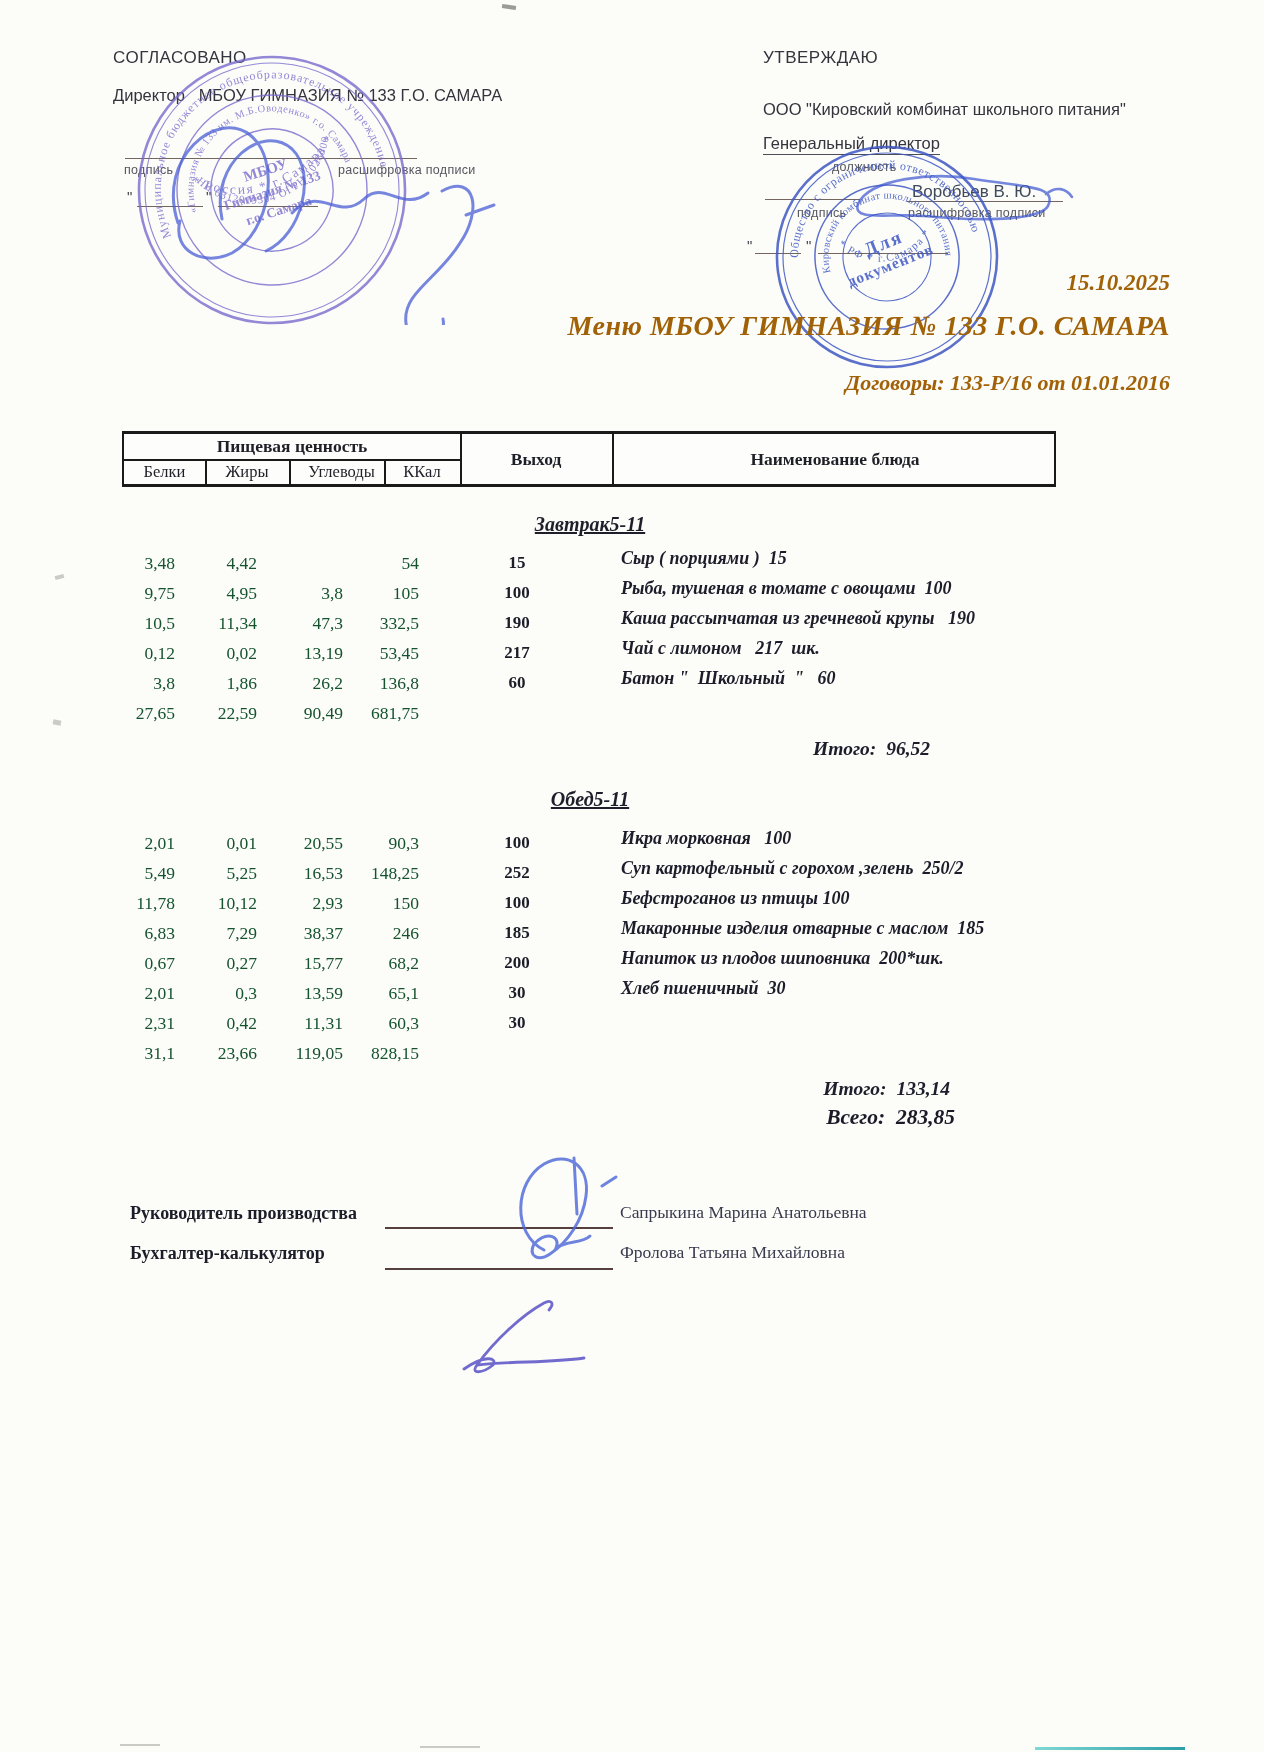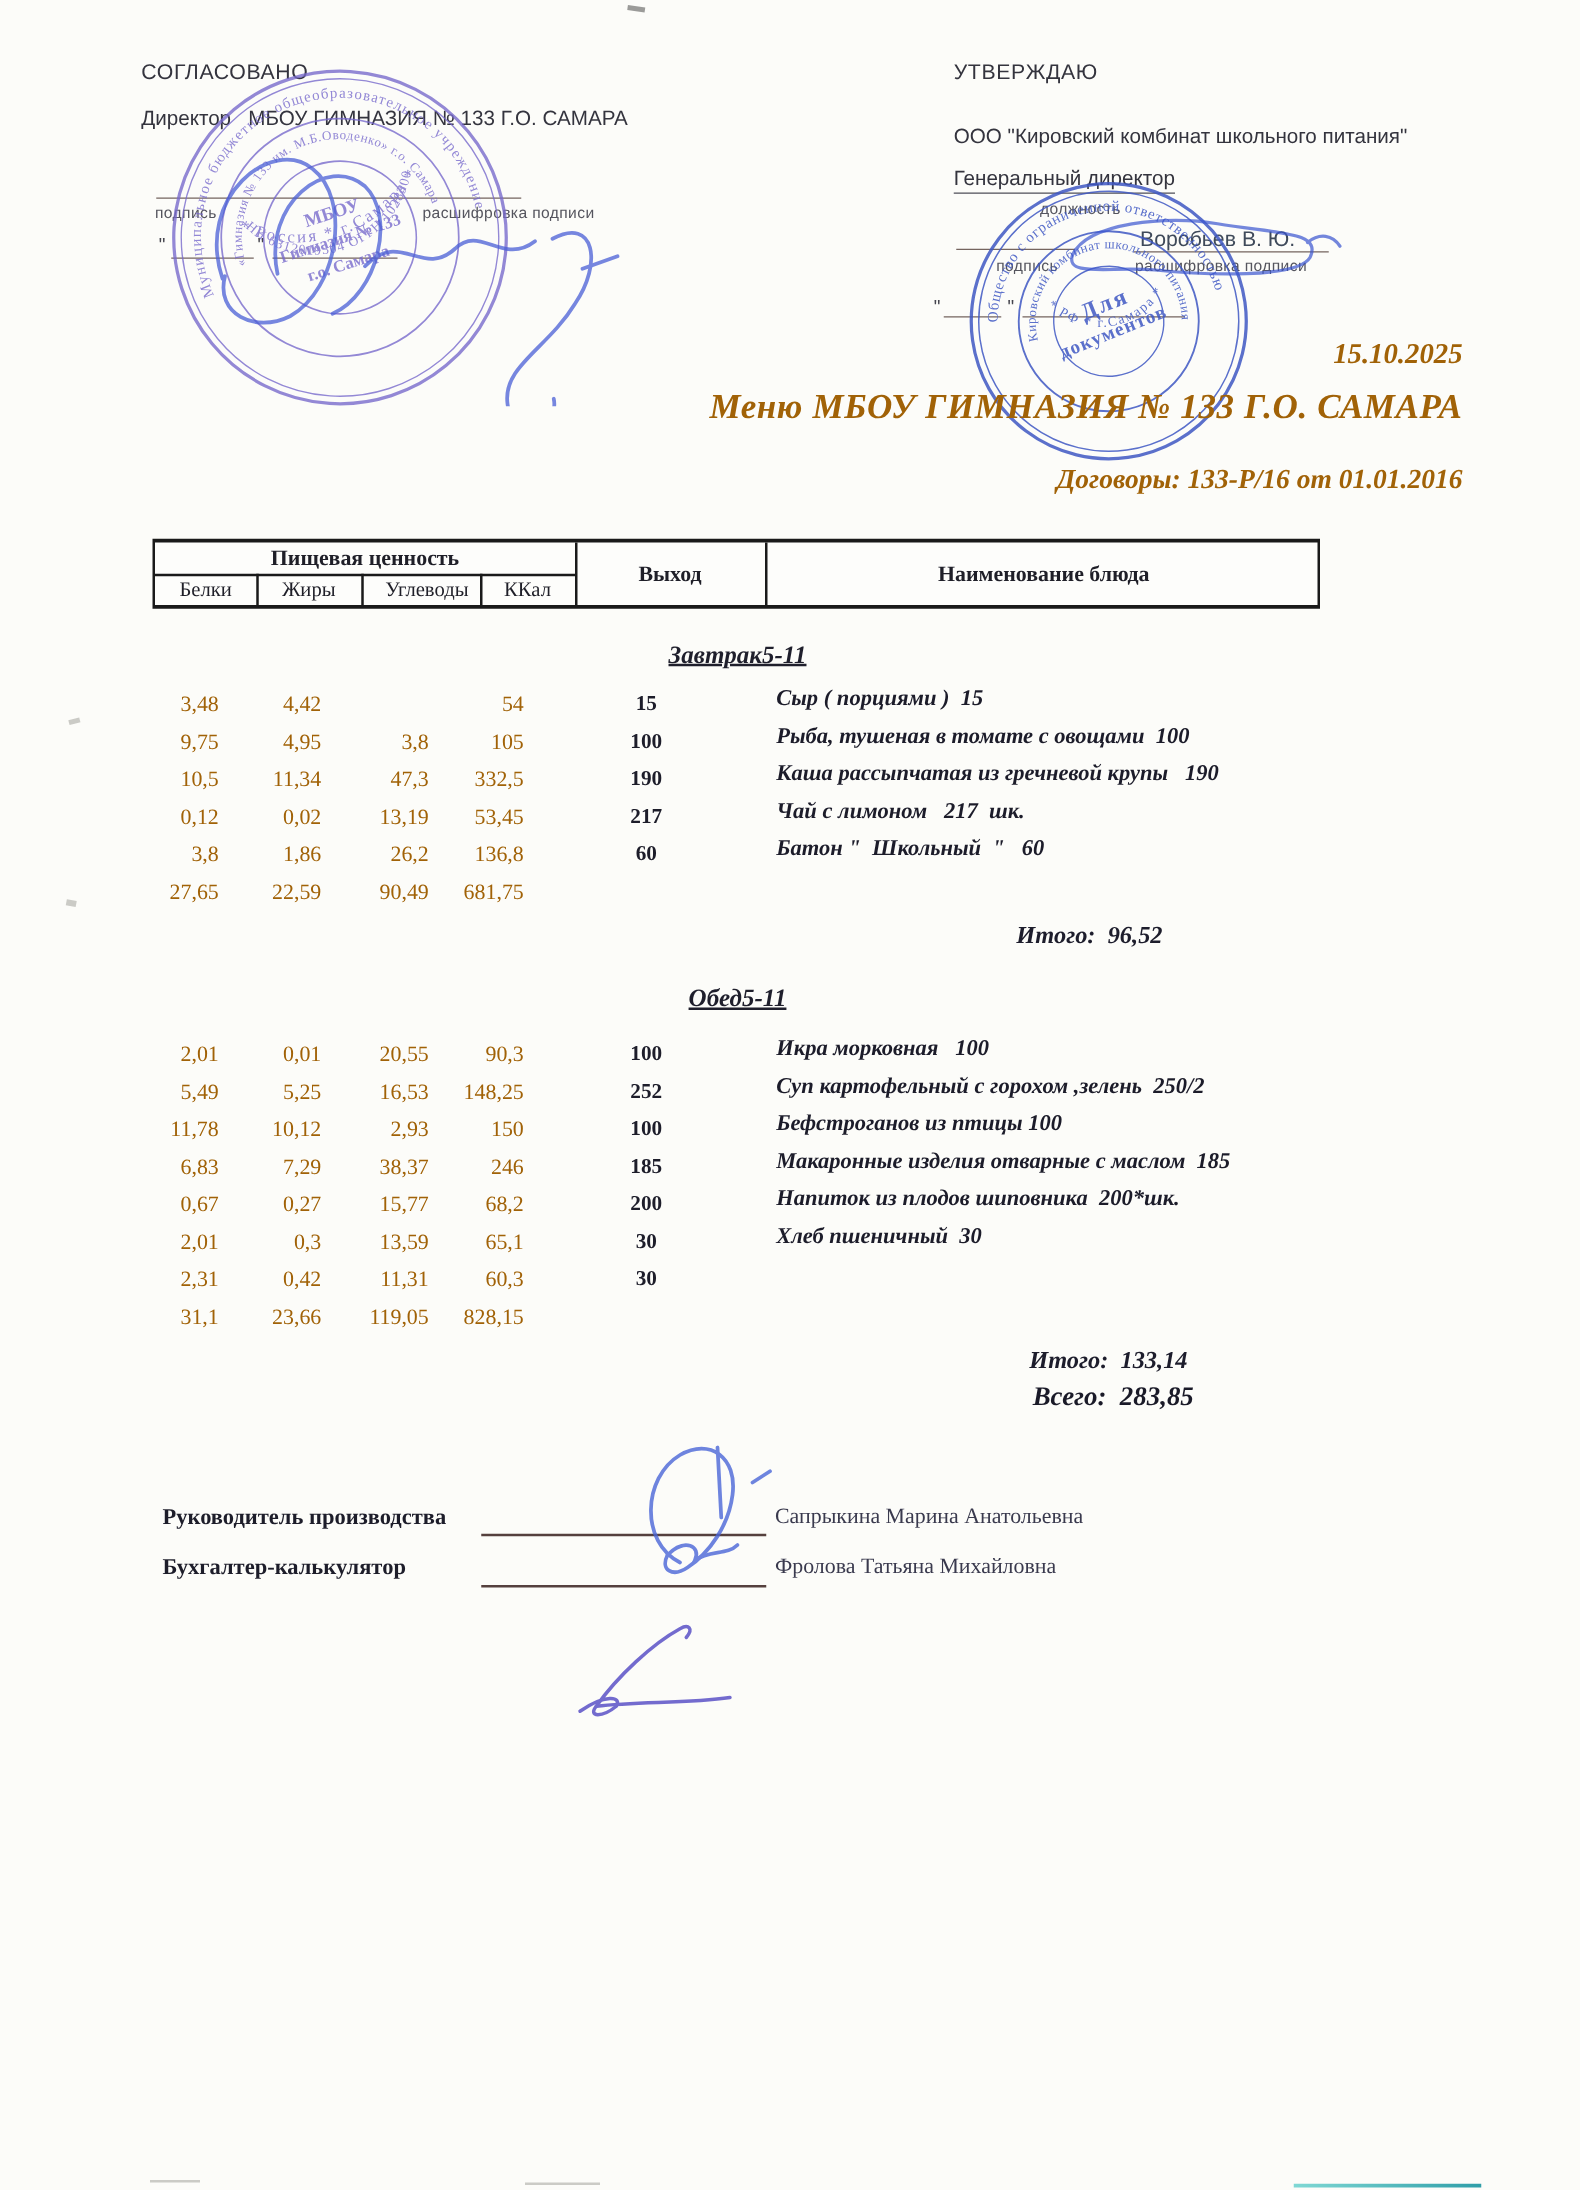--- a/index.html
+++ b/index.html
@@ -25,21 +25,21 @@
   .th-sub{font:16.5px "Liberation Serif",serif;}
   
   .flow{position:absolute;left:0;top:500px;width:1264px;}
   .sec-h{width:1180px;text-align:center;font:bold italic 20px "Liberation Serif",serif;color:#1f1f2c;}
   .sec-h span{text-decoration:underline;}
   .sec-h.first{margin-top:13px;}
   .sec-h.second{margin-top:26px;}
   .rows{margin-top:12px;}
   .rows.r2{margin-top:17px;}
   .menu-row{display:grid;grid-template-columns:64px 82px 86px 76px 196px 1fr;padding-left:111px;height:30px;line-height:30px;}
-  .nc{font-family:"Liberation Serif",serif;font-size:17.5px;text-align:right;color:#a16207;}
+  .nc{font-family:"Liberation Serif",serif;font-size:17.5px;text-align:right;color:#14532d;}
   .oc{font-family:"Liberation Serif",serif;font-size:17px;font-weight:bold;text-align:center;color:#1d1d2a;}
   .dc{font:bold italic 18px "Liberation Serif",serif;padding-left:6px;color:#1c1c2a;white-space:pre;}
   .total-line{font:bold italic 19.5px "Liberation Serif",serif;color:#1d1d2c;text-align:right;margin-top:8px;height:26px;line-height:26px;}
   .t1{width:930px;}
   .t2{width:950px;}
   .grand-row{margin-top:4px;}
   .vsego{width:955px;text-align:right;font:bold italic 21.5px "Liberation Serif",serif;color:#1a1a28;height:30px;line-height:30px;}
   
   .foot-role{font:bold 18px "Liberation Serif",serif;color:#1d1d2a;}
   .foot-name{font:17.5px "Liberation Serif",serif;color:#3a3a4e;}

